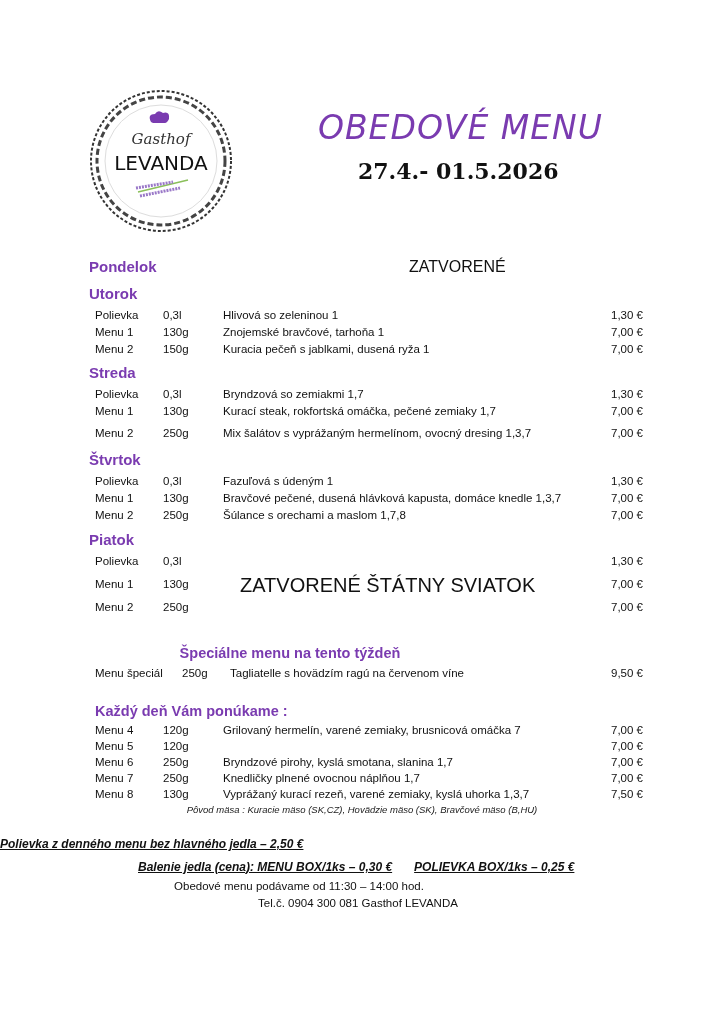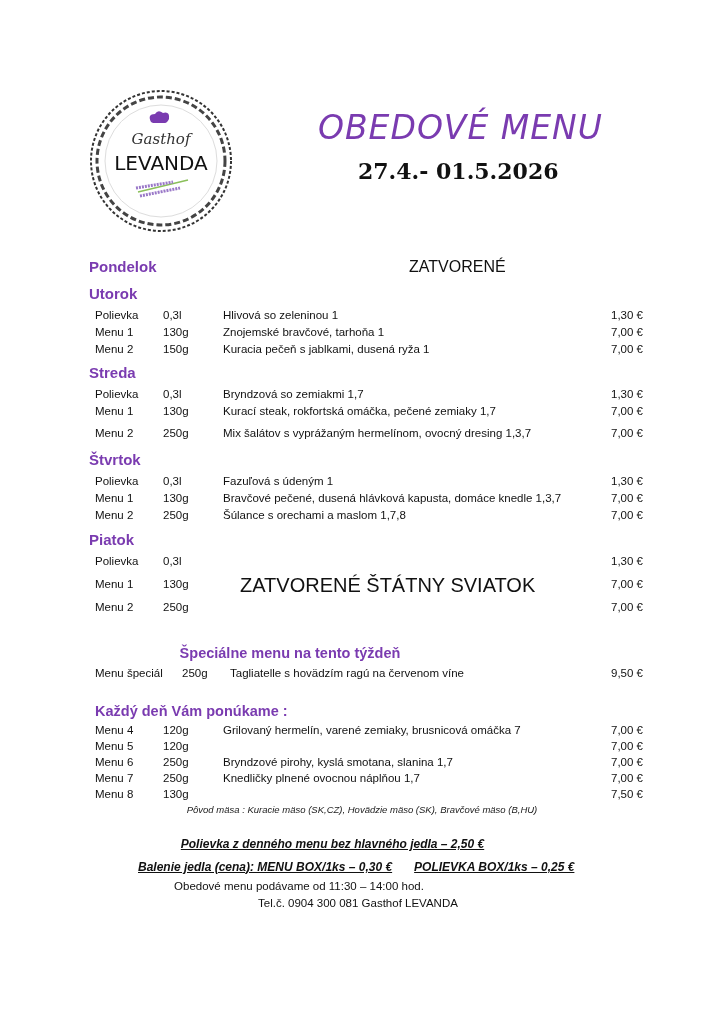--- a/index.html
+++ b/index.html
@@ -19,21 +19,21 @@
   .c-size { left: 68px; }
   .c-desc { left: 128px; }
   .c-price { right: 0; }
   .c-size-sp { left: 87px; }
   .c-desc-sp { left: 135px; }
   .holiday { left: 240px; top: 574px; font-size: 20px; }
   .special-title { left: 0; width: 580px; text-align: center; top: 645px;
                    font-size: 14.5px; font-weight: bold; color: #7a3bb0; }
   .every-title { left: 95px; top: 703px; font-size: 14.5px; font-weight: bold; color: #7a3bb0; }
   .origin { left: 0; width: 724px; text-align: center; top: 804px; font-size: 9.5px; font-style: italic; color: #222; }
-  .note1 { left: 0; width: 665px; text-align: center; top: 837px; font-size: 12px; font-weight: bold; font-style: italic; text-decoration: underline; }
+  .note1 { left: 0; width: 665px; text-align: left; top: 837px; font-size: 12px; font-weight: bold; font-style: italic; text-decoration: underline; }
   .note2 { left: 138px; top: 860px; font-size: 12px; font-weight: bold; font-style: italic; text-decoration: underline; white-space: nowrap; }
   .note2 .gap { display: inline-block; width: 22px; }
   .hours { left: 0; width: 598px; text-align: center; top: 880px; font-size: 11.5px; }
   .tel { left: 258px; top: 897px; font-size: 11.5px; }
 </style>
 </head>
 <body>
 
 <div class="abs logo">
   <svg width="146" height="146" viewBox="0 0 146 146">
@@ -161,20 +161,21 @@
 </div>
 <div class="abs row" style="top:772px">
   <span class="c-type">Menu 7</span>
   <span class="c-size">250g</span>
   <span class="c-desc">Knedličky plnené ovocnou náplňou 1,7</span>
   <span class="c-price">7,00 €</span>
 </div>
 <div class="abs row" style="top:788px">
   <span class="c-type">Menu 8</span>
   <span class="c-size">130g</span>
+  <span class="c-desc">Vyprážaný kurací rezeň, varené zemiaky, kyslá uhorka 1,3,7</span>
   <span class="c-price">7,50 €</span>
 </div>
 <div class="abs origin">Pôvod mäsa : Kuracie mäso (SK,CZ), Hovädzie mäso (SK), Bravčové mäso (B,HU)</div>
 
 <div class="abs note1">Polievka z denného menu bez hlavného jedla – 2,50 €</div>
 <div class="abs note2">
   <span>Balenie jedla (cena): MENU BOX/1ks – 0,30 €</span><span class="gap"></span><span>POLIEVKA BOX/1ks – 0,25 €</span>
 </div>
 <div class="abs hours">Obedové menu podávame od 11:30 – 14:00 hod.</div>
 <div class="abs tel">Tel.č. 0904 300 081 Gasthof LEVANDA</div>

